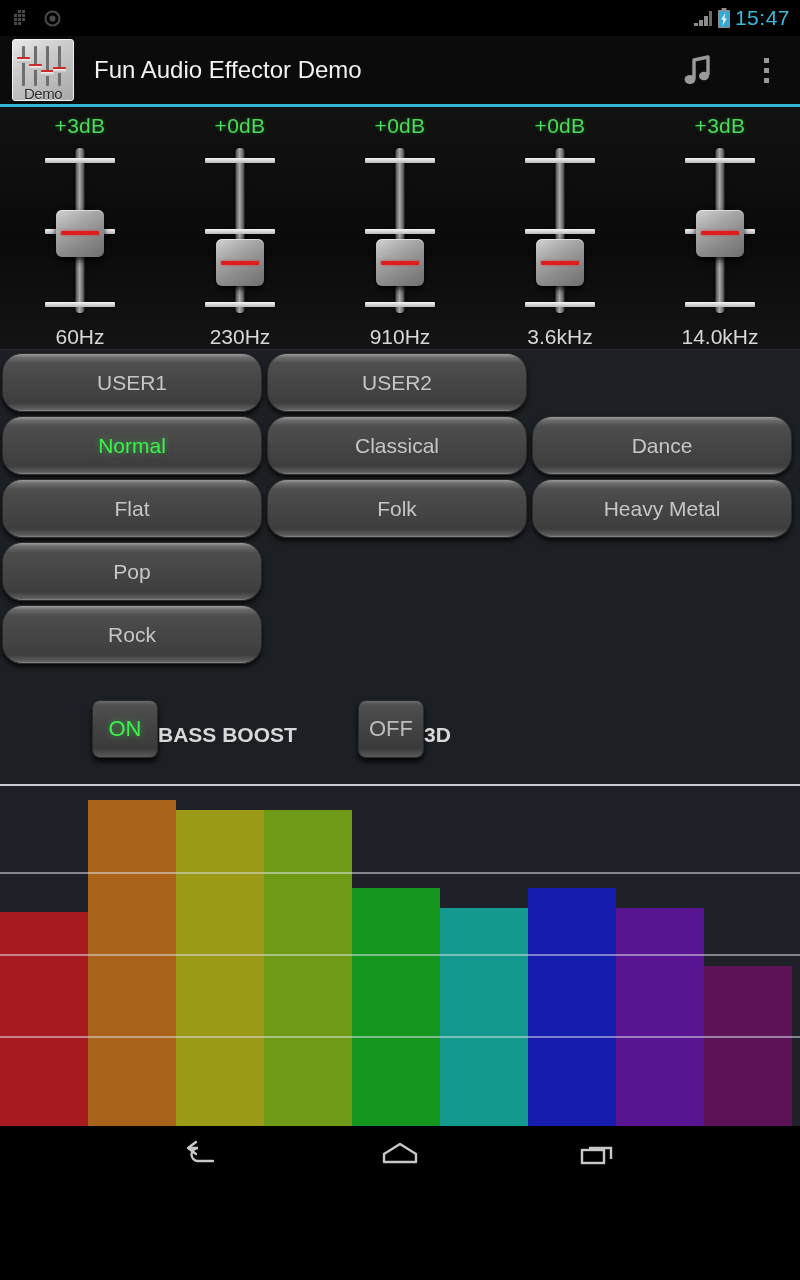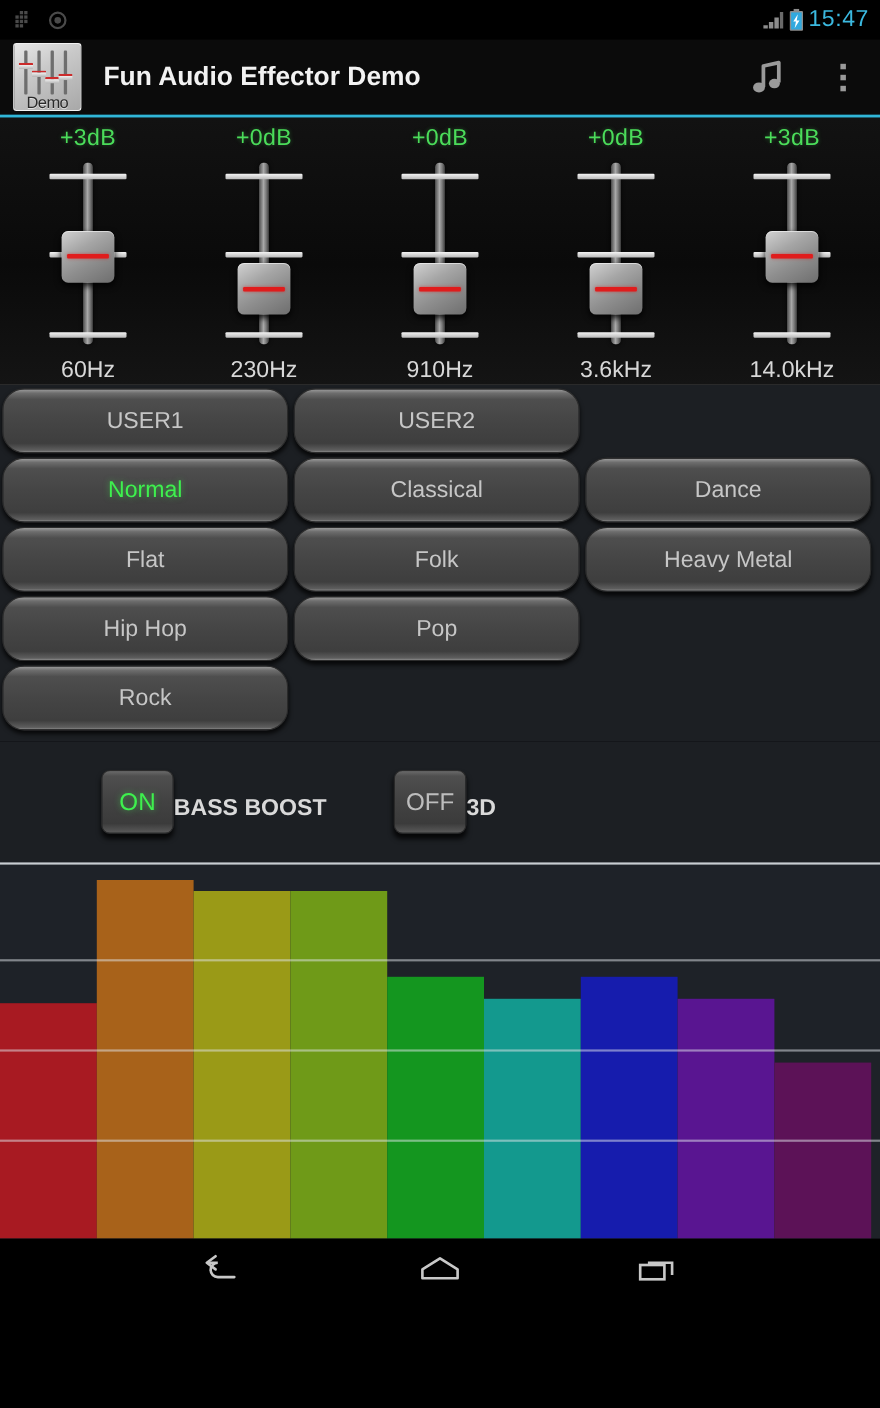--- a/index.html
+++ b/index.html
@@ -30,21 +30,21 @@
     border:1px solid #f2f2f2; position:relative; overflow:hidden;
   }
   .icon-slider { position:absolute; width:3px; background:#6e6e6e; border-radius:1px; }
   .icon-knob { position:absolute; width:13px; height:6px; border-radius:1px;
     background:linear-gradient(#f0f0f0,#b4b4b4); border-top:2px solid #cc2b2b; }
   #app-icon .demo-txt {
     position:absolute; bottom:-1px; left:0; right:0; text-align:center;
     font-size:15px; font-weight:normal; color:#2a2a2a; letter-spacing:-.5px;
     line-height:15px; text-shadow:0 1px 0 rgba(255,255,255,.6);
   }
-  #app-title { color:#f2f2f2; font-size:24px; margin-left:20px; font-weight:700; }
+  #app-title { color:#f2f2f2; font-size:24px; margin-left:20px; font-weight:400; }
   .ab-actions { margin-left:auto; display:flex; align-items:center; gap:28px; }
   .ab-btn { width:40px; height:48px; display:flex; align-items:center; justify-content:center; }
   .dot3 { display:flex; flex-direction:column; gap:5px; align-items:center; }
   .dot3 i { width:5px; height:5px; background:#9a9a9a; display:block; }
   #ab-divider { height:3px; background:#31b6d8; }
 
   
   #eq-panel {
     height:243px; background:linear-gradient(#121212,#0a0a0a 55%,#141414);
     border-bottom:1px solid #2a2a2a; display:flex; position:relative;
@@ -252,21 +252,20 @@
       <div class="preset-btn selected">Normal</div>
       <div class="preset-btn">Classical</div>
       <div class="preset-btn">Dance</div>
     </div>
     <div class="preset-row">
       <div class="preset-btn">Flat</div>
       <div class="preset-btn">Folk</div>
       <div class="preset-btn">Heavy Metal</div>
     </div>
     <div class="preset-row">
-      <div class="preset-btn">Hip Hop</div>
       <div class="preset-btn">Pop</div>
     </div>
     <div class="preset-row">
       <div class="preset-btn">Rock</div>
     </div>
   </div>
 
 <div id="effects-panel">
   <div class="effect">
     <div class="effect-btn on">ON</div>

